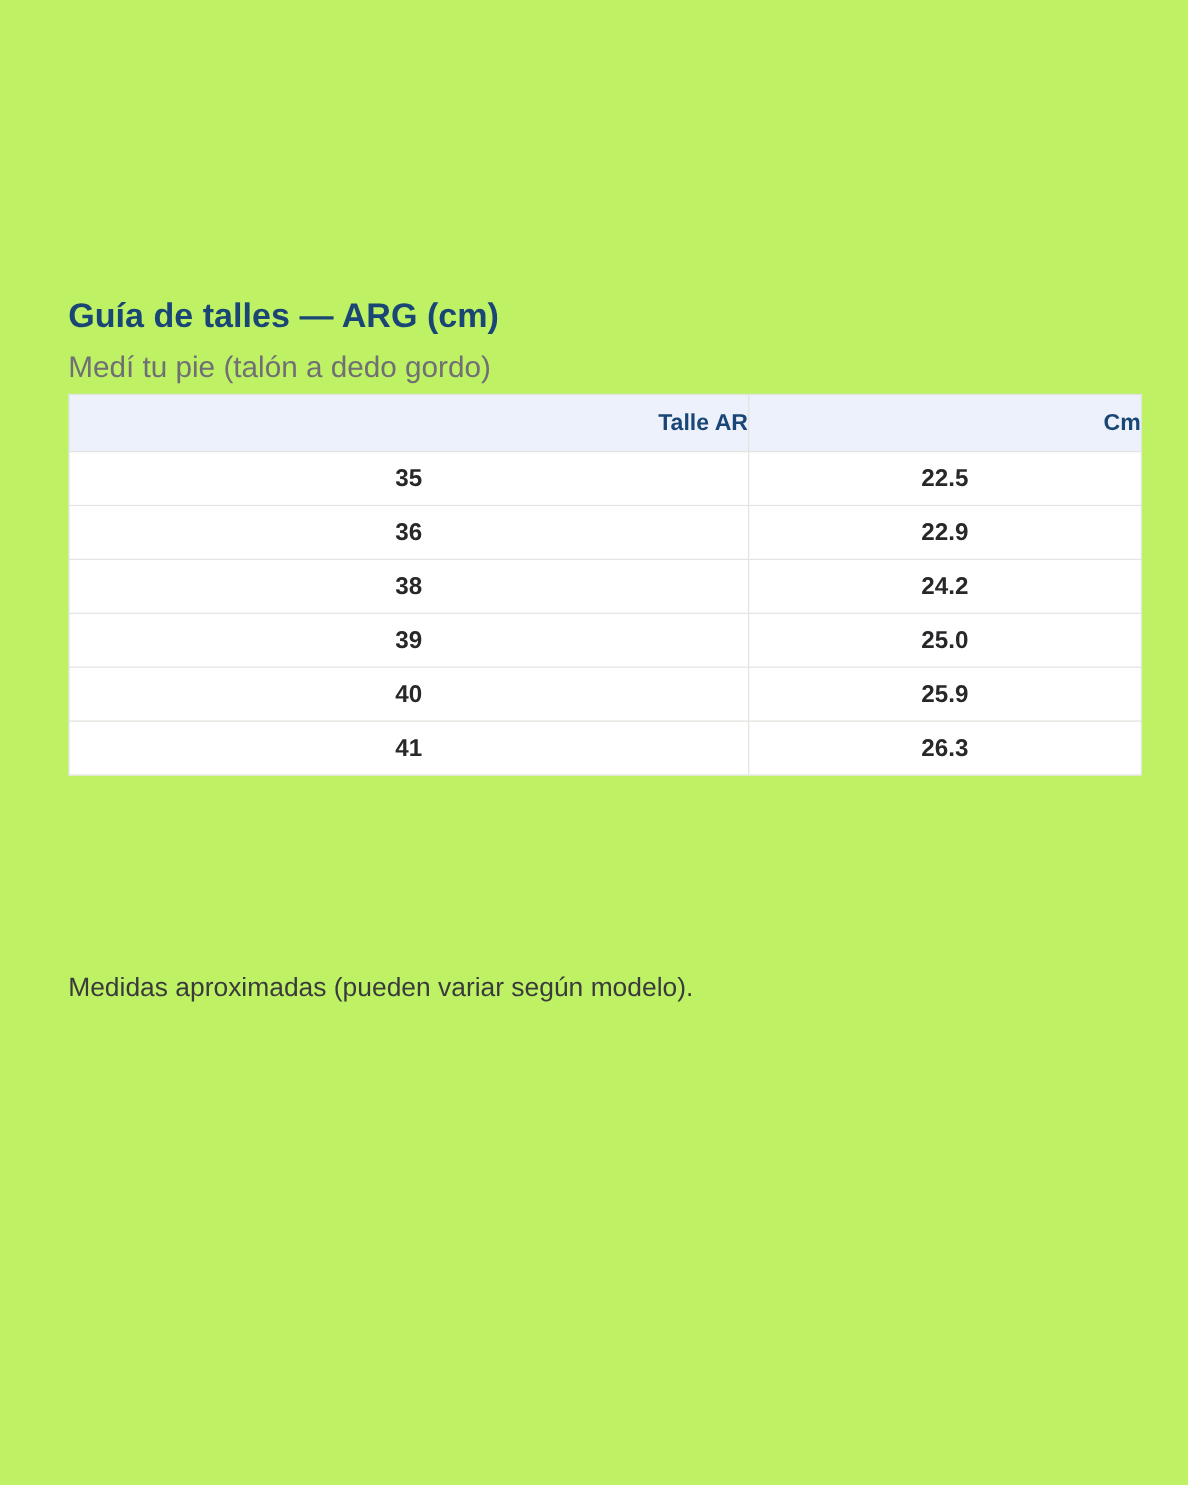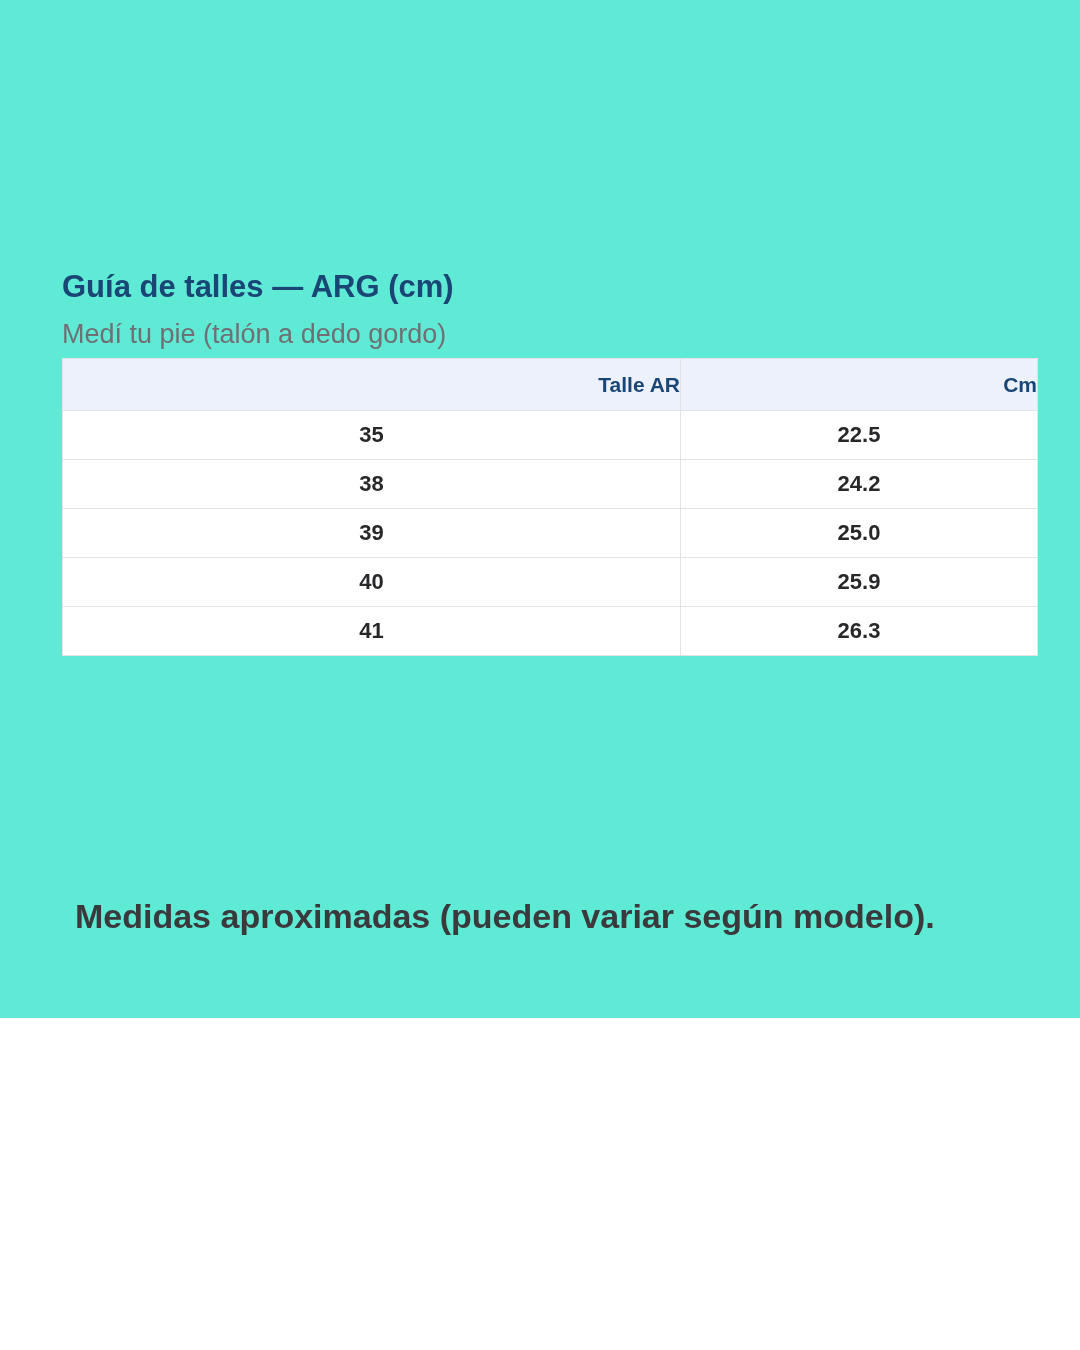--- a/index.html
+++ b/index.html
@@ -4,22 +4,22 @@
 <style>
   html, body {
     margin: 0;
     padding: 0;
     background: #ffffff;
     font-family: "Liberation Sans", sans-serif;
   }
   .canvas {
     position: relative;
     width: 1080px;
-    height: 1018px;
-    background: #5eead4;
+    height: 1350px;
+    background: #bef264;
     overflow: hidden;
   }
   .title {
     position: absolute;
     left: 62px;
     top: 269px;
     margin: 0;
     font-size: 31px;
     font-weight: bold;
     color: var(--color-title, #1a4676);
@@ -63,23 +63,23 @@
     font-weight: 700;
     text-align: center;
     vertical-align: middle;
     border: 1px solid var(--color-border, #e2e2e7);
     padding: 0;
   }
   .footnote {
     position: absolute;
     left: 62px;
     top: 884px;
-    margin: 13px;
-    font-size: 34px;
-    font-weight: 700;
+    margin: 0;
+    font-size: 24px;
+    font-weight: 400;
     color: var(--color-footnote, #3a3a3d);
     white-space: nowrap;
   }
 </style>
 </head>
 <body>
 
 <div class="canvas">
 
   <h1 class="title">Guía de talles — ARG (cm)</h1>
@@ -96,20 +96,24 @@
         <th>Talle AR</th>
         <th>Cm</th>
       </tr>
     </thead>
     <tbody>
         <tr>
           <td>35</td>
           <td>22.5</td>
         </tr>
         <tr>
+          <td>36</td>
+          <td>22.9</td>
+        </tr>
+        <tr>
           <td>38</td>
           <td>24.2</td>
         </tr>
         <tr>
           <td>39</td>
           <td>25.0</td>
         </tr>
         <tr>
           <td>40</td>
           <td>25.9</td>

